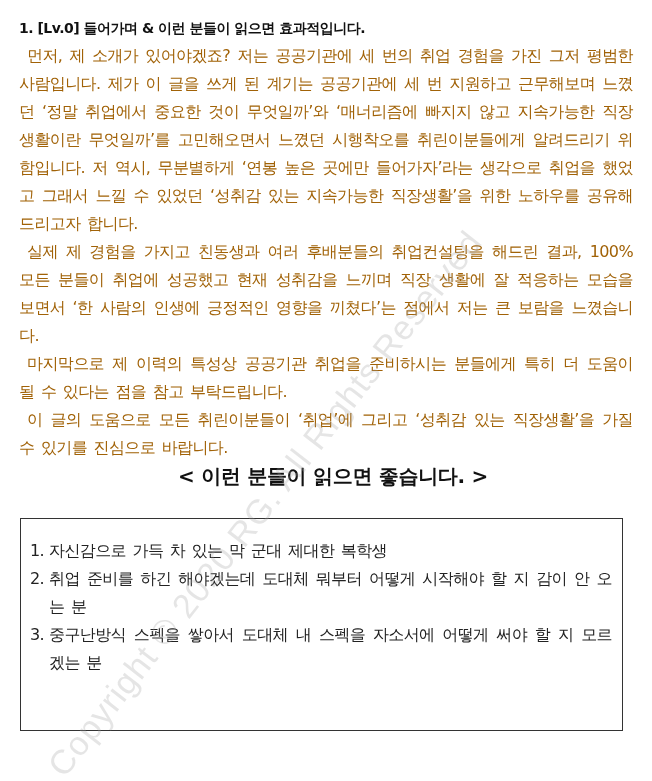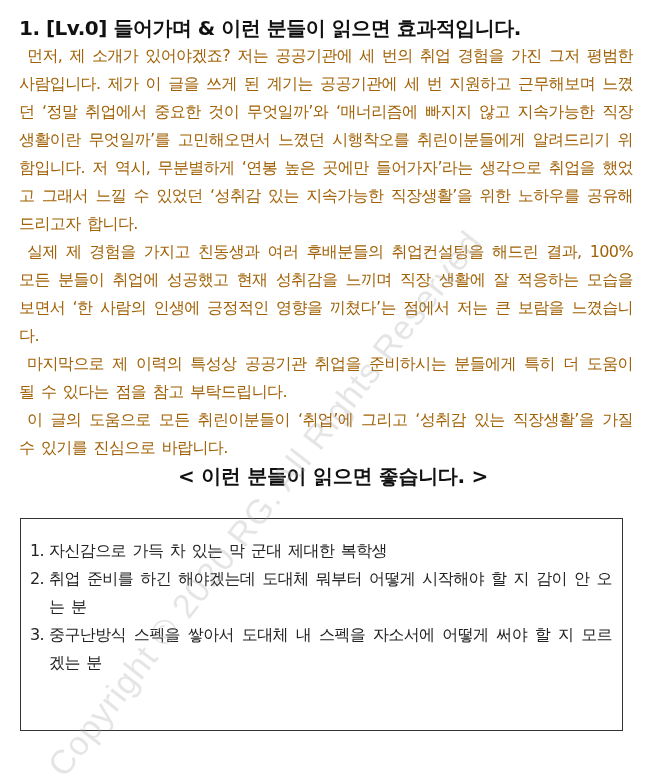--- a/index.html
+++ b/index.html
@@ -3,21 +3,21 @@
 <meta charset="utf-8">
 <style>
   html, body { margin: 0; padding: 0; background: #ffffff; }
   body {
     width: 652px; height: 781px; position: relative; overflow: hidden;
     font-family: "DejaVu Sans", "Liberation Sans", sans-serif;
     color: #1a1a1a;
   }
   .page { position: absolute; left: 19px; top: 14px; width: 614px; }
   .title {
-    font-weight: bold; font-size: 20px; line-height: 28px; margin: 0;
+    font-weight: bold; font-size: 14px; line-height: 28px; margin: 0;
     letter-spacing: -0.5px; color: #111;
   }
   .para {
     font-size: 16px; line-height: 28px; margin: 0;
     text-align: justify; text-align-last: left;
     text-indent: 8px; letter-spacing: -0.6px; word-spacing: 2px;
     color: #a16207;
   }
   .subhead {
     font-weight: bold; font-size: 20px; line-height: 28px; margin: 0;

